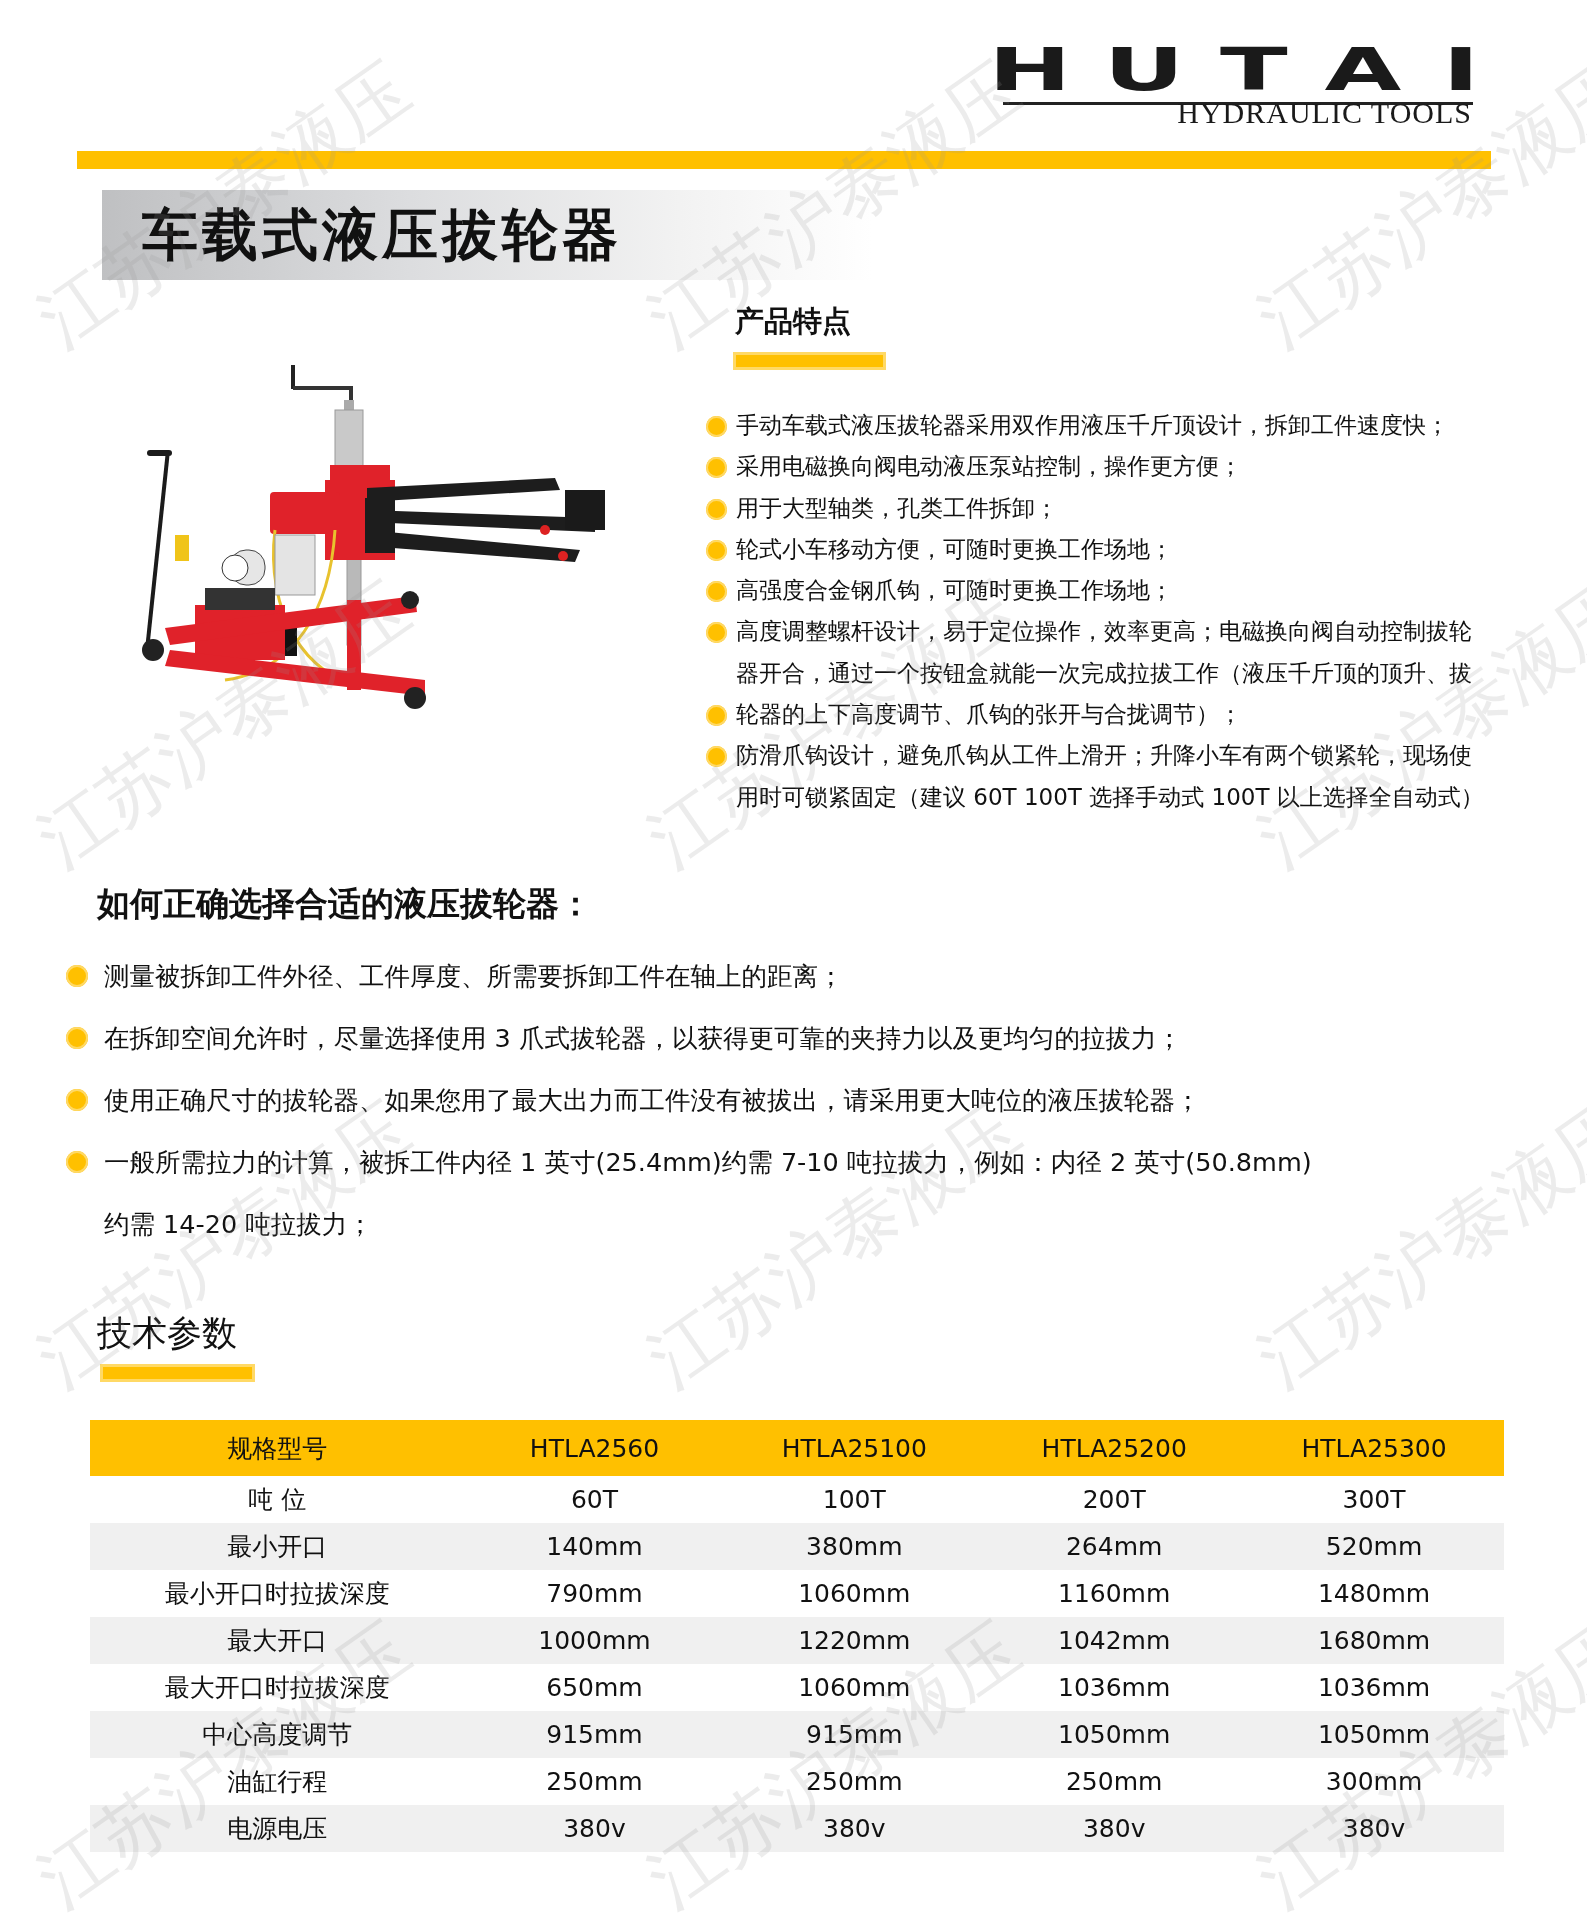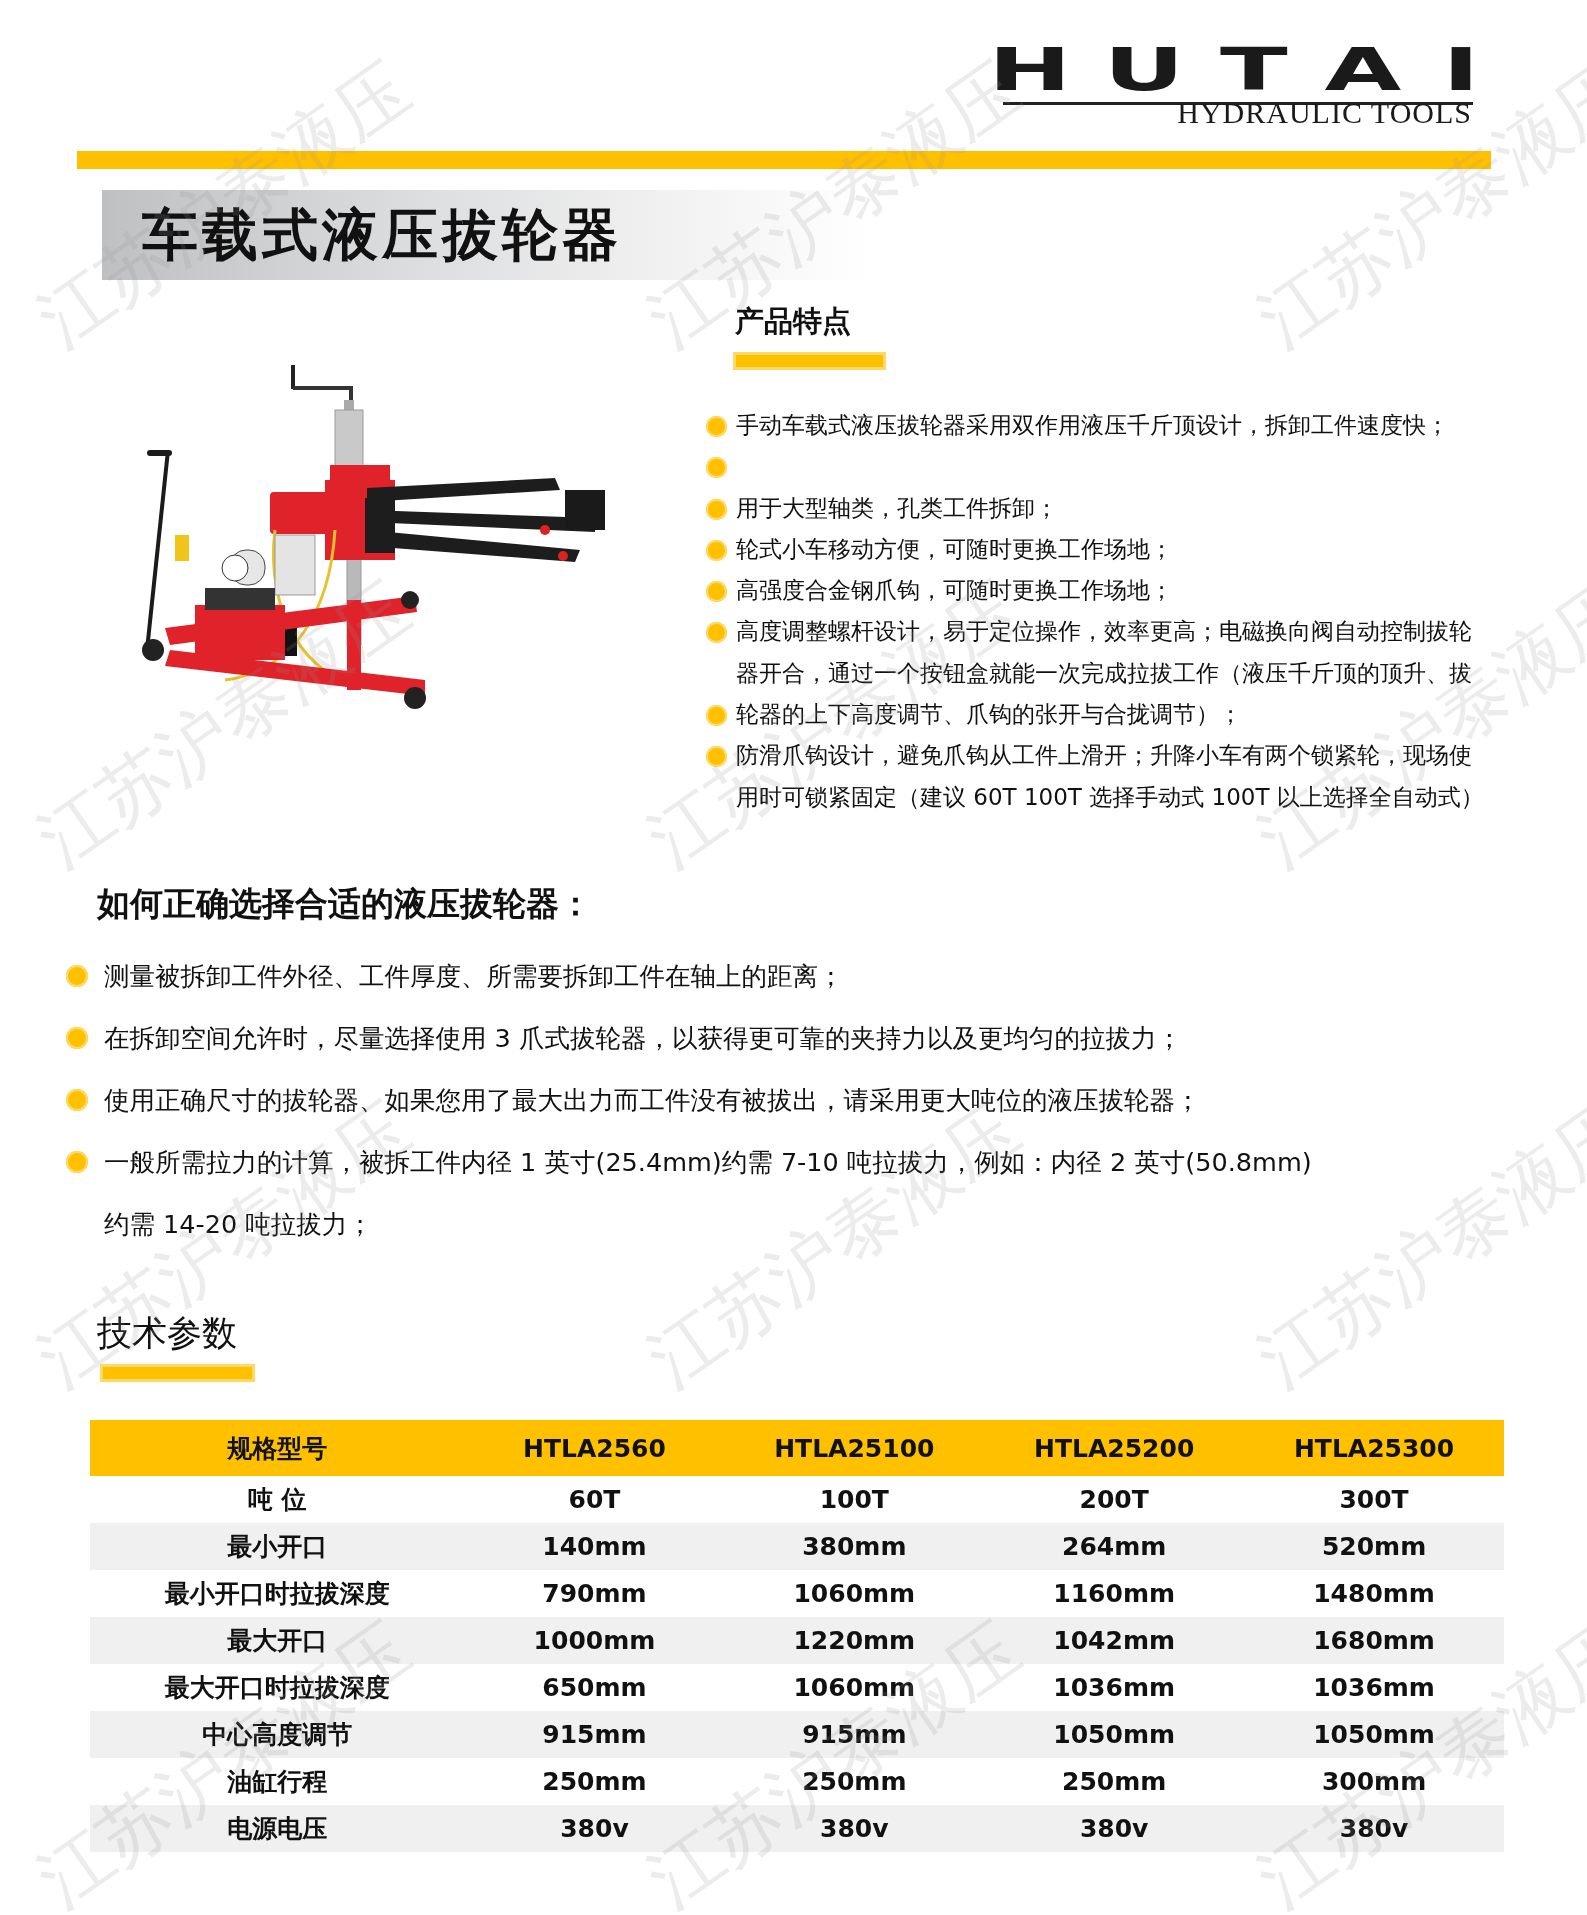--- a/index.html
+++ b/index.html
@@ -29,21 +29,21 @@
   .features { position: absolute; left: 706px; top: 405px; width: 800px; }
   .fline { position: relative; height: 41.3px; line-height: 41.3px; font-size: 23px; padding-left: 30px; white-space: nowrap; color: #111; }
   .bullet { position: absolute; left: 0; top: 11px; width: 21px; height: 21px; border-radius: 50%; background: #FFC000; box-shadow: 0 0 0 2px #FFD966 inset; }
 
   .howto { position: absolute; left: 66px; top: 945px; width: 1450px; }
   .hline { position: relative; height: 62px; line-height: 62px; font-size: 25.5px; padding-left: 38px; white-space: nowrap; color: #111; }
   .hline .bullet { left: 0; top: 20px; width: 22px; height: 22px; }
 
   
   .spec-table { position: absolute; left: 90px; top: 1420px; width: 1414px; border-collapse: collapse; font-size: 25px; z-index: 1; }
-  .spec-table th, .spec-table td { text-align: center; font-weight: bold; color: #111; }
+  .spec-table th, .spec-table td { text-align: center; font-weight: normal; color: #111; }
   .spec-table thead tr { background: #FFC000; height: 56px; }
   .spec-table tbody tr { height: 47px; }
   .spec-table tbody tr:nth-child(even) { background: #f0f0f0; }
   .spec-table tbody tr:nth-child(odd) { background: #ffffff; }
   .col0 { width: 375px; }
   .colm { width: 260px; }
 </style>
 </head>
 <body>
 
@@ -121,21 +121,21 @@
     <circle cx="290" cy="348" r="11" fill="#222"></circle>
     <circle cx="28" cy="300" r="11" fill="#222"></circle>
   </svg>
 </div>
 
 <div class="section-head" style="left:735px; top:298px; font-size:29px; line-height:46px;">产品特点</div>
 <div class="underline" style="left:733px; top:352px; width:153px; height:18px;"></div>
 
 <div class="features">
   <div class="fline"><span class="bullet"></span><span>手动车载式液压拔轮器采用双作用液压千斤顶设计，拆卸工件速度快；</span></div>
-  <div class="fline"><span class="bullet"></span></div>
+  <div class="fline"><span class="bullet"></span><span>采用电磁换向阀电动液压泵站控制，操作更方便；</span></div>
   <div class="fline"><span class="bullet"></span><span>用于大型轴类，孔类工件拆卸；</span></div>
   <div class="fline"><span class="bullet"></span><span>轮式小车移动方便，可随时更换工作场地；</span></div>
   <div class="fline"><span class="bullet"></span><span>高强度合金钢爪钩，可随时更换工作场地；</span></div>
   <div class="fline"><span class="bullet"></span><span>高度调整螺杆设计，易于定位操作，效率更高；电磁换向阀自动控制拔轮</span></div>
   <div class="fline"><span>器开合，通过一个按钮盒就能一次完成拉拔工作（液压千斤顶的顶升、拔</span></div>
   <div class="fline"><span class="bullet"></span><span>轮器的上下高度调节、爪钩的张开与合拢调节）；</span></div>
   <div class="fline"><span class="bullet"></span><span>防滑爪钩设计，避免爪钩从工件上滑开；升降小车有两个锁紧轮，现场使</span></div>
   <div class="fline"><span>用时可锁紧固定（建议 60T  100T 选择手动式  100T 以上选择全自动式）</span></div>
 </div>
 

